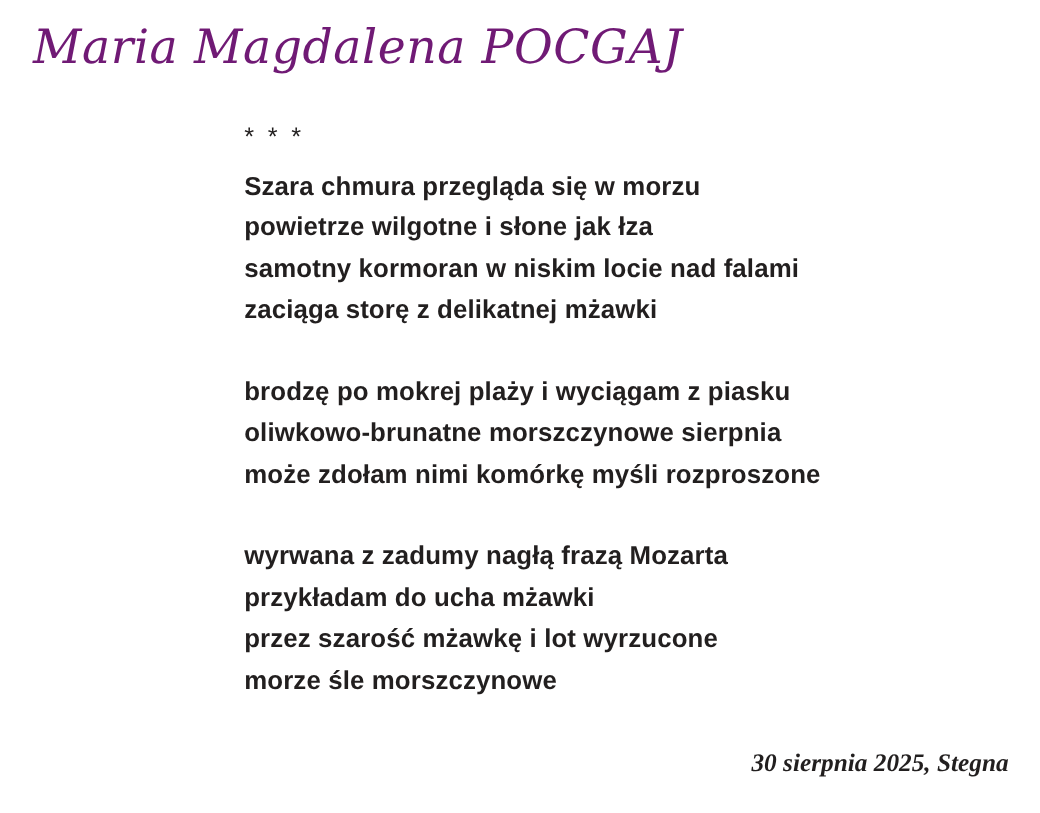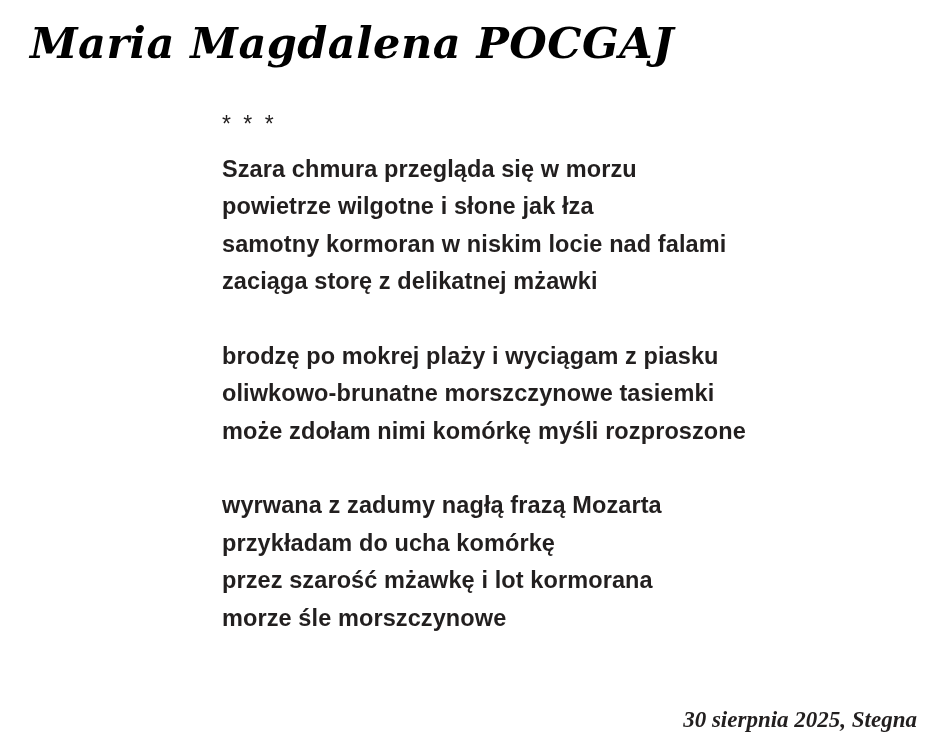--- a/index.html
+++ b/index.html
@@ -16,22 +16,22 @@
   }
   .page {
     position: relative;
     width: 945px;
     height: 739px;
     box-sizing: border-box;
   }
   .author {
     font-family: "DejaVu Serif", "Liberation Serif", serif;
     font-style: italic;
-    font-weight: bold;
-    color: #000000;
+    font-weight: normal;
+    color: #701a75;
     font-size: 43px;
     letter-spacing: 0.5px;
     padding: 18px 0 0 30px;
     white-space: nowrap;
   }
   .poem {
     margin-left: 222px;
     margin-top: 38px;
     font-size: 23.5px;
     line-height: 37.5px;
@@ -49,21 +49,21 @@
   .stanza:last-of-type {
     margin-bottom: 0;
   }
   .line {
     white-space: pre;
     font-weight: bold;
   }
   .colophon {
     position: absolute;
     right: 28px;
-    bottom: 6px;
+    bottom: 32px;
     font-family: "Liberation Serif", "DejaVu Serif", serif;
     font-style: italic;
     font-weight: bold;
     font-size: 23px;
     color: #221f1f;
   }
 </style>
 </head>
 <body>
 
@@ -77,28 +77,28 @@
 
     <div class="stanza">
       <div class="line">Szara chmura przegląda się w morzu</div>
       <div class="line">powietrze wilgotne i słone jak łza</div>
       <div class="line">samotny kormoran w niskim locie nad falami</div>
       <div class="line">zaciąga storę z delikatnej mżawki</div>
     </div>
 
     <div class="stanza">
       <div class="line">brodzę po mokrej plaży i wyciągam z piasku</div>
-      <div class="line">oliwkowo-brunatne morszczynowe tasiemki</div>
+      <div class="line">oliwkowo-brunatne morszczynowe sierpnia</div>
       <div class="line">może zdołam nimi komórkę myśli rozproszone</div>
     </div>
 
     <div class="stanza">
       <div class="line">wyrwana z zadumy nagłą frazą Mozarta</div>
-      <div class="line">przykładam do ucha komórkę</div>
-      <div class="line">przez szarość mżawkę i lot kormorana</div>
+      <div class="line">przykładam do ucha mżawki</div>
+      <div class="line">przez szarość mżawkę i lot wyrzucone</div>
       <div class="line">morze śle morszczynowe</div>
     </div>
 
   </div>
 
   <div class="colophon">30 sierpnia 2025, Stegna</div>
 
 </div>
 
 </body></html>

